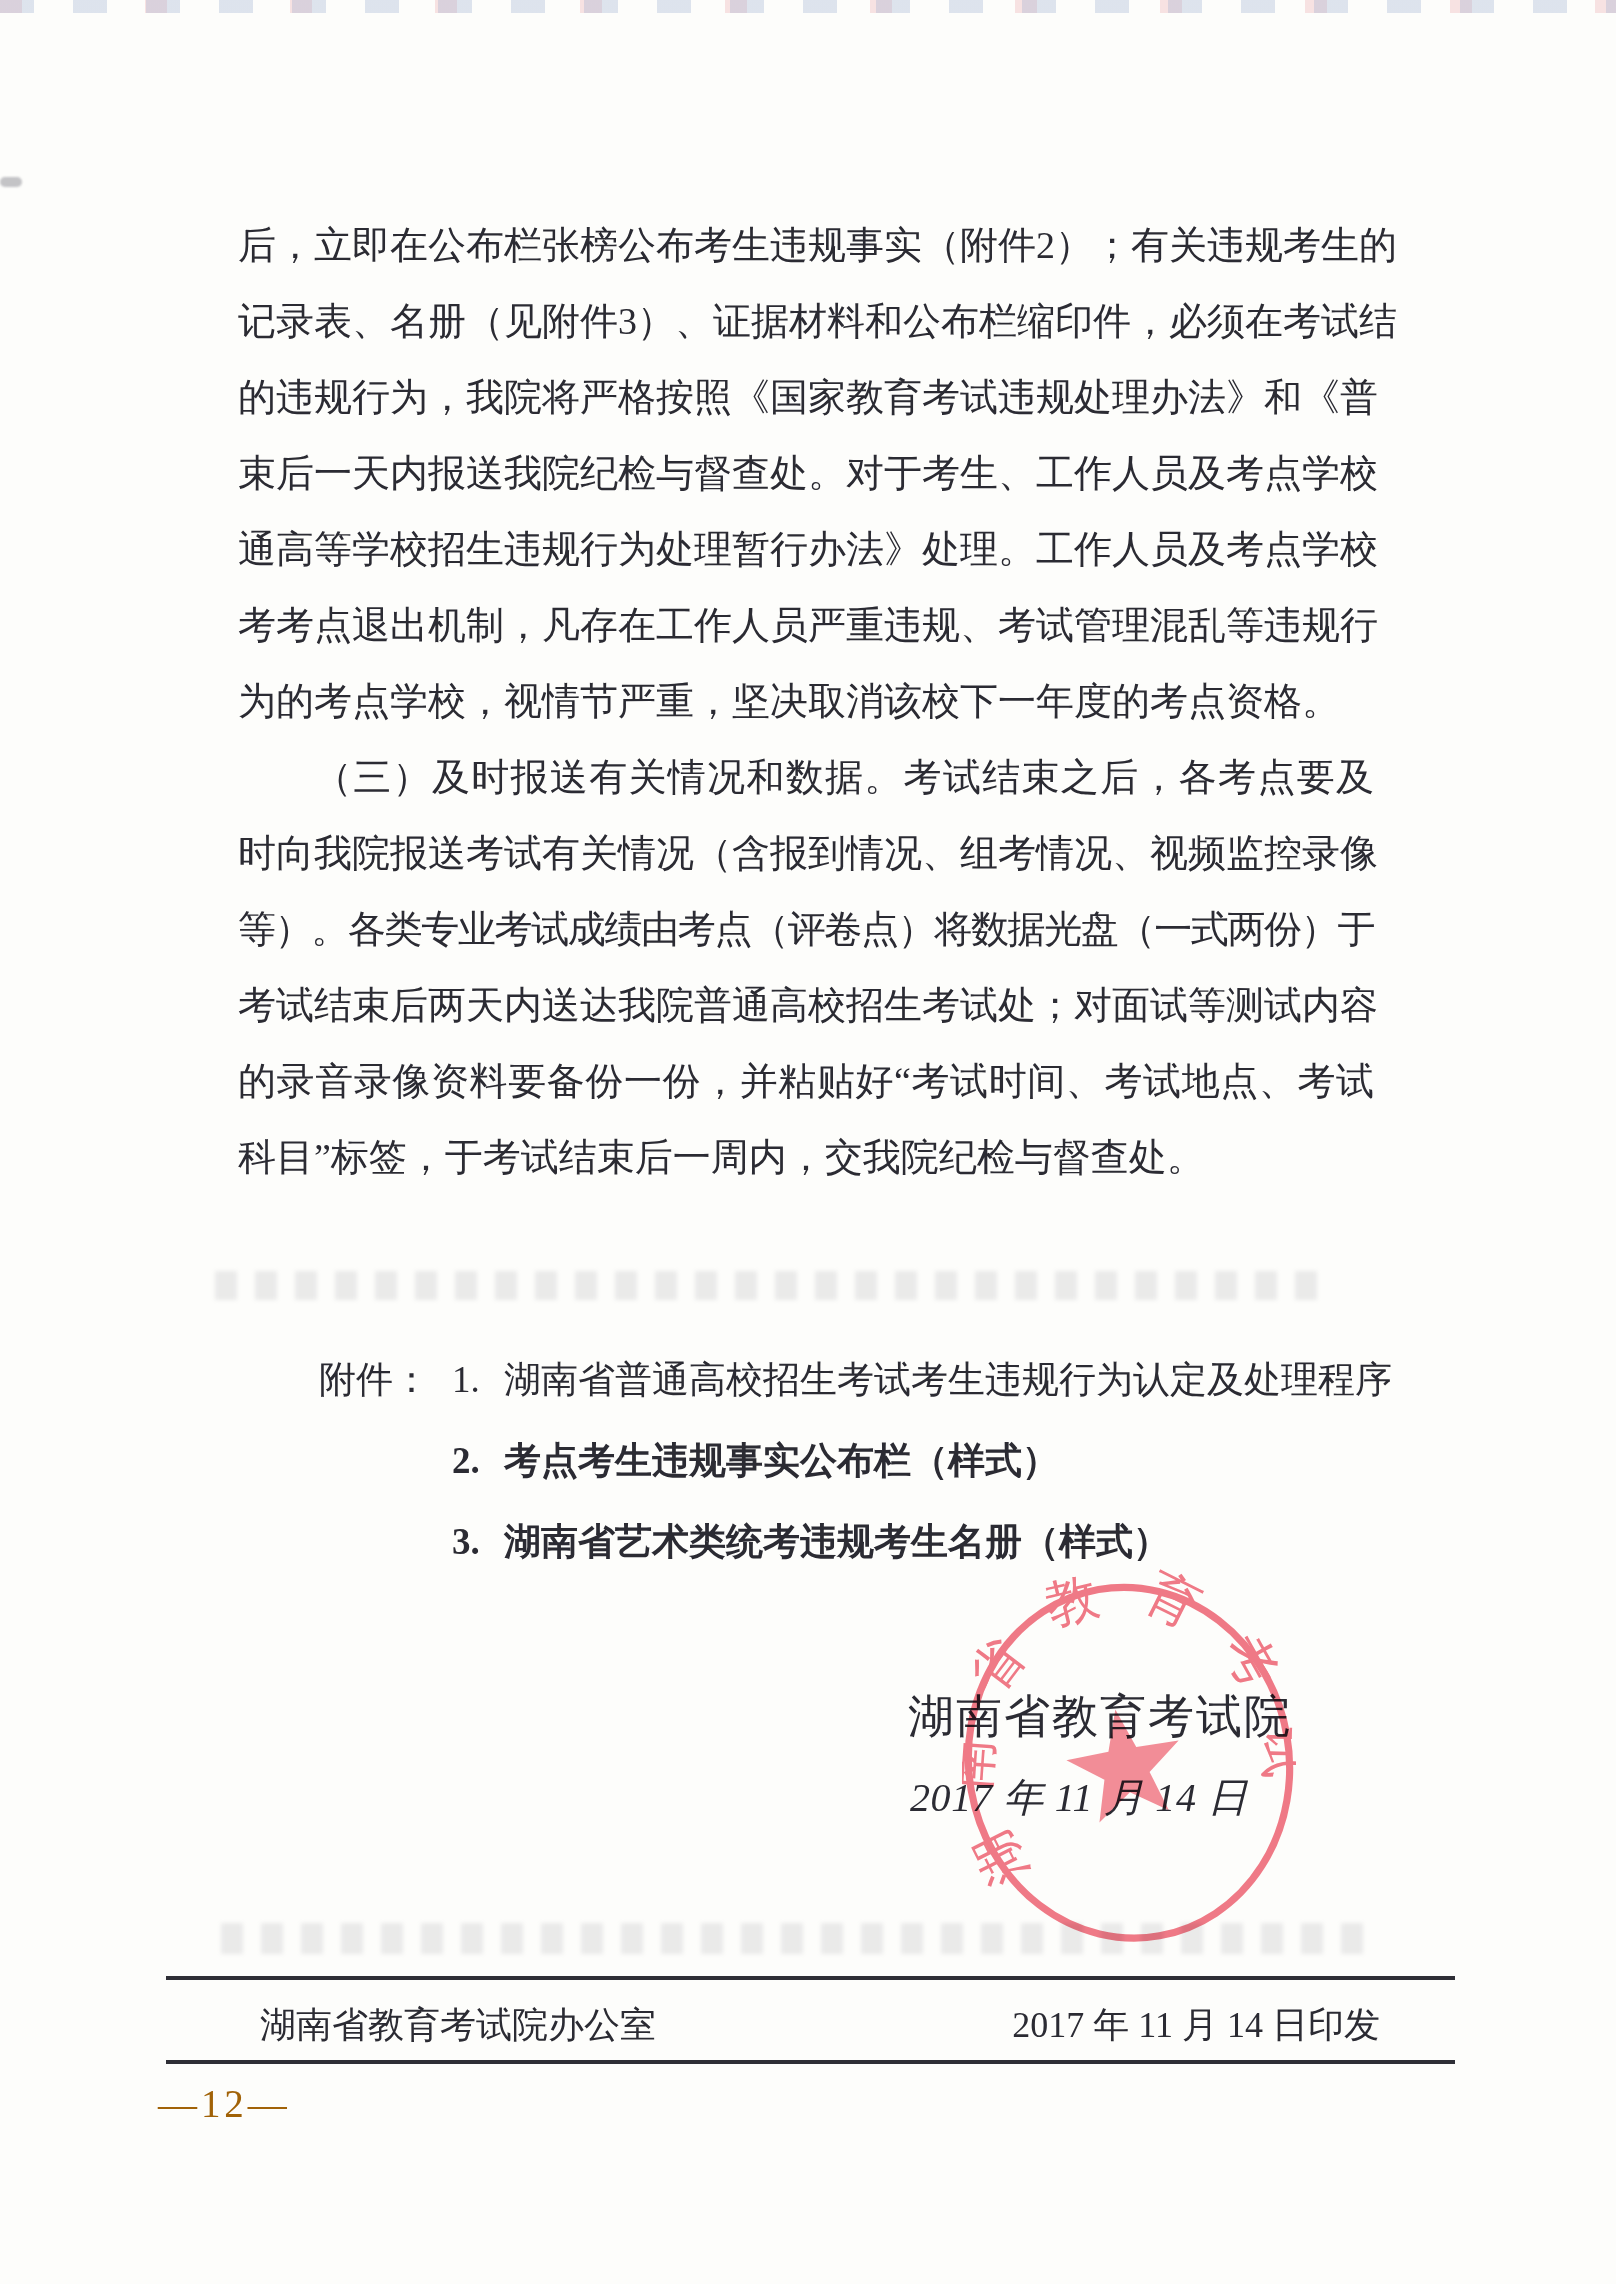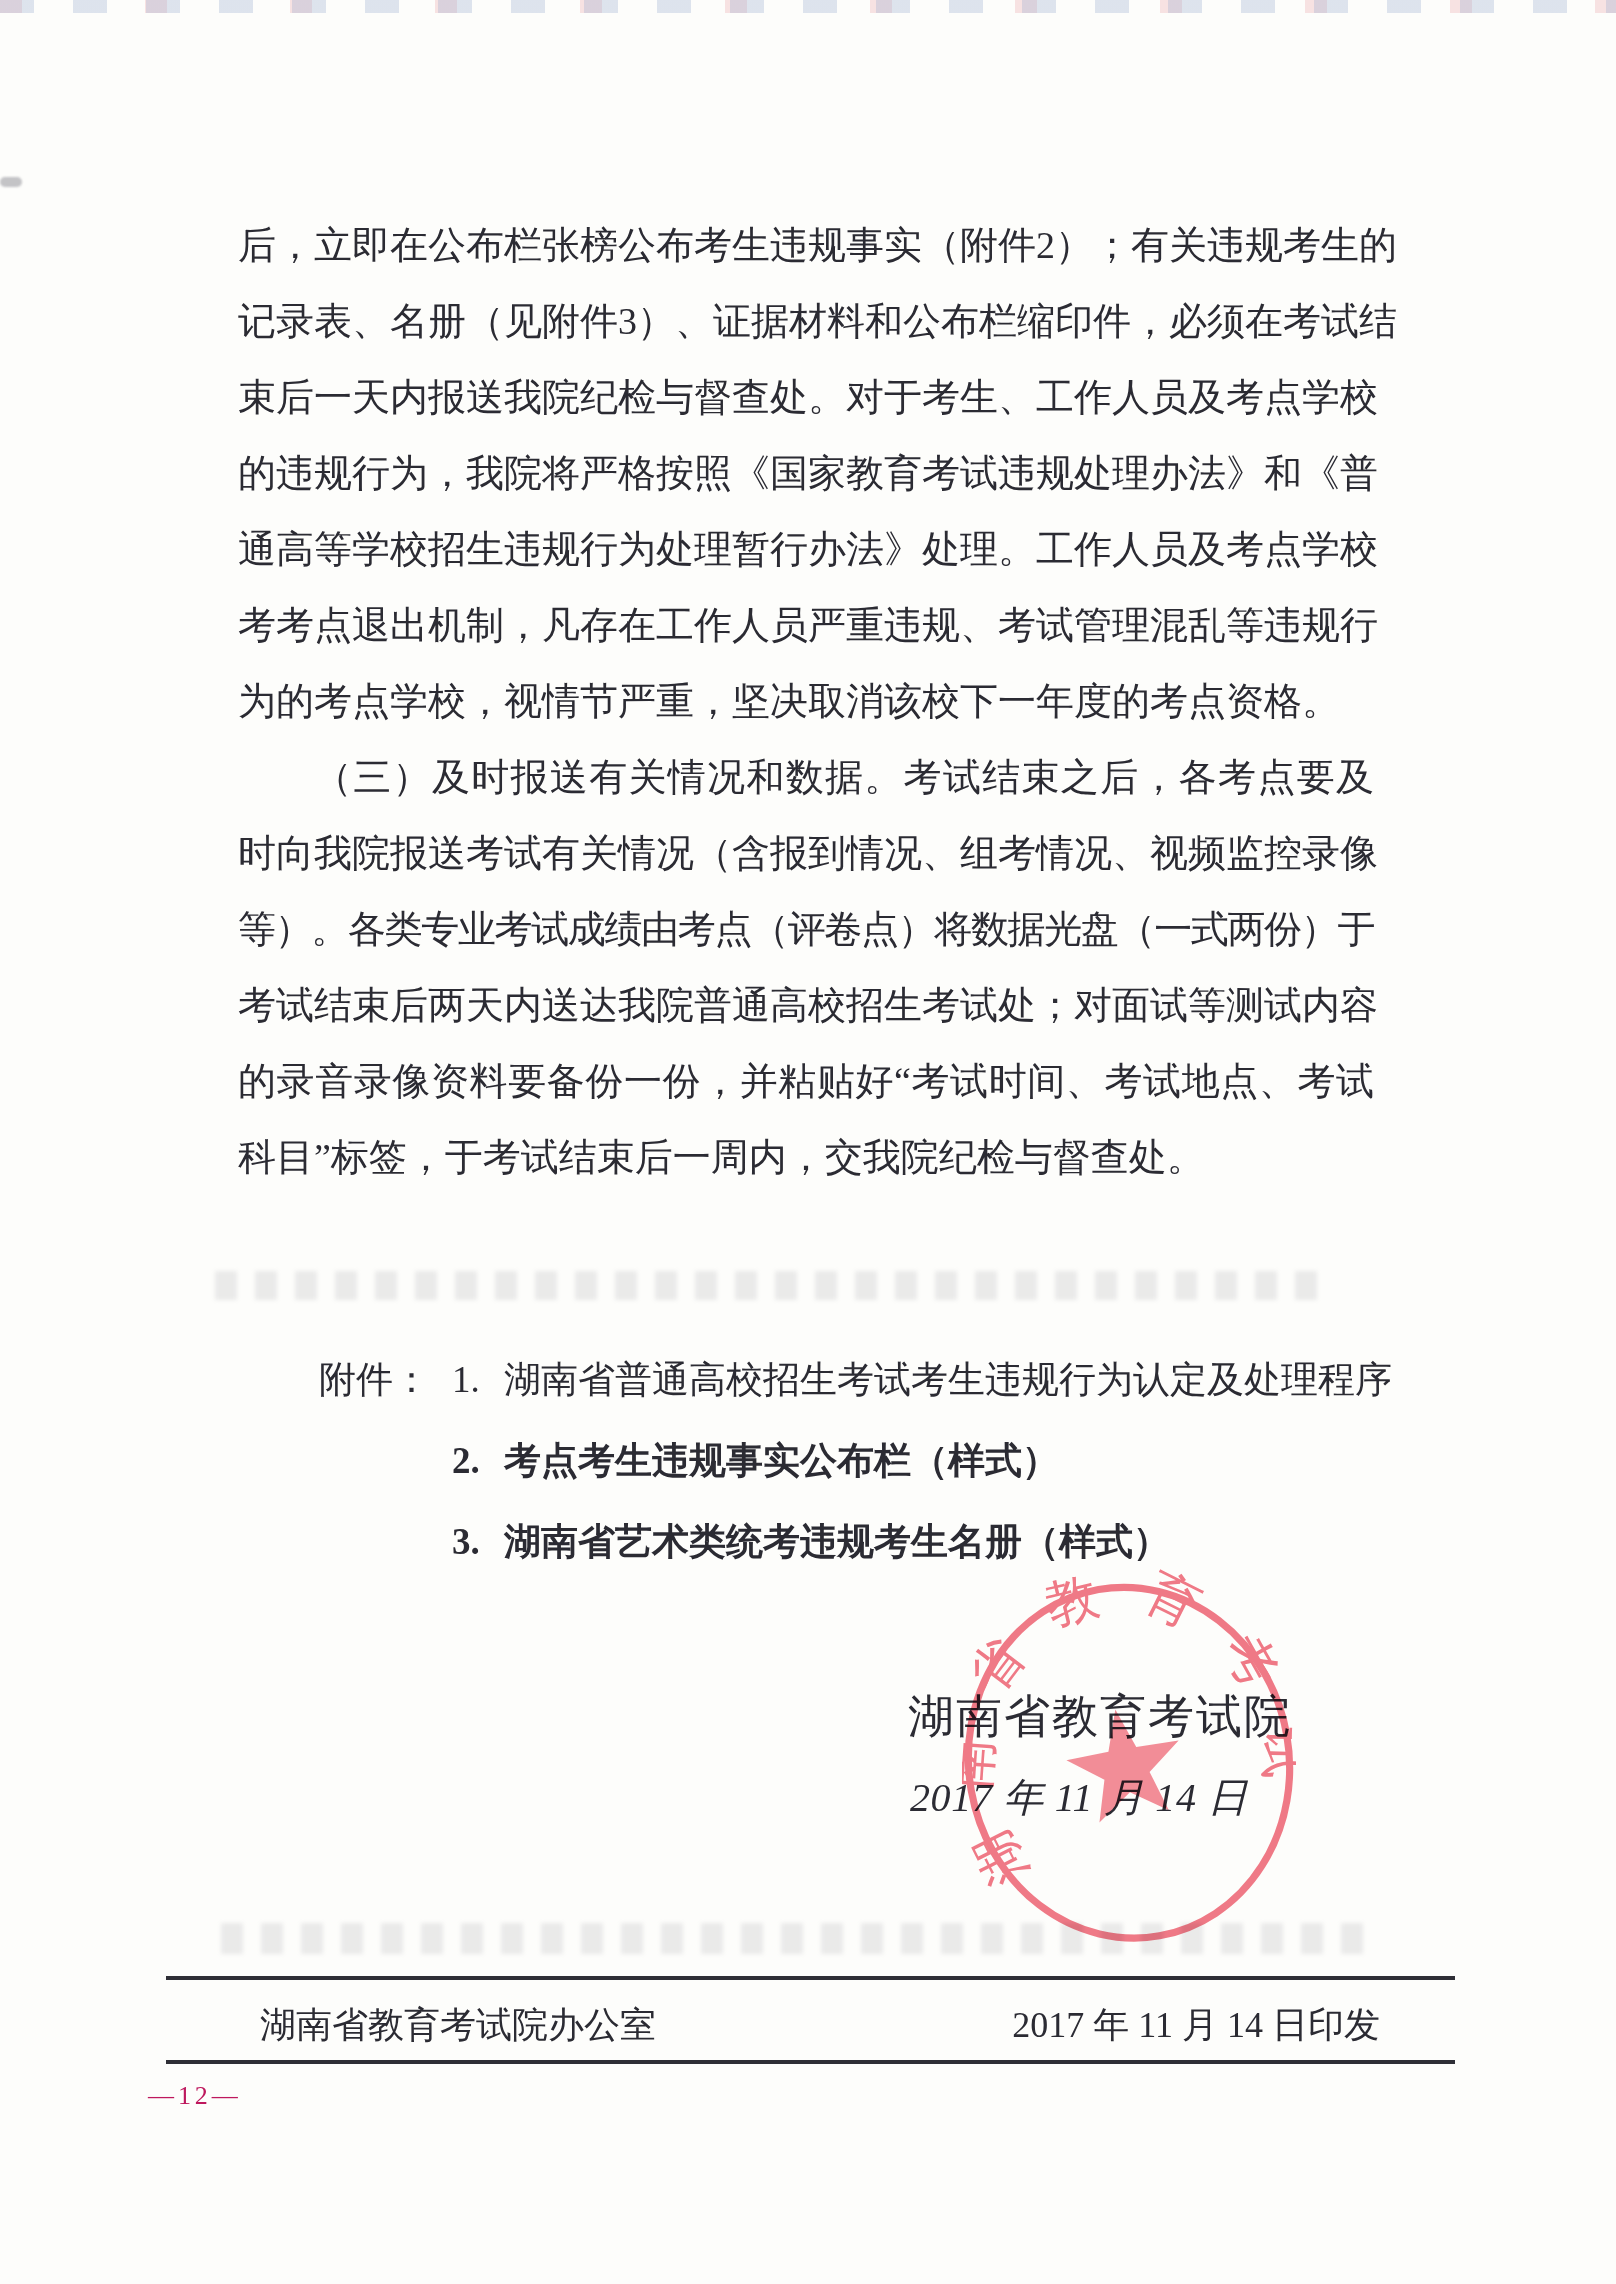--- a/index.html
+++ b/index.html
@@ -79,39 +79,39 @@
     position:absolute;left:166px;width:1289px;height:3.9px;background:#2e2e36;
   }
   #footer-rule-top{top:1976px;}
   #footer-rule-bottom{top:2060px;}
   #footer-row{
     position:absolute;left:260px;top:2001px;width:1120px;
     display:flex;justify-content:space-between;align-items:flex-start;
     font-size:36px;white-space:nowrap;gap:15px;
   }
   #page-number{
-    position:absolute;left:148px;top:2081px;
-    font-size:26px;letter-spacing:3.9px;color:#be185d;white-space:nowrap;
+    position:absolute;left:158px;top:2081px;
+    font-size:39px;letter-spacing:3.9px;color:#a16207;white-space:nowrap;
   }
 </style>
 </head>
 <body>
 
 <div id="page">
 
   <div id="top-edge-artifact"></div>
   <div id="corner-smudge"></div>
   <div id="ghost-row-1" class="ghost-row"></div>
   <div id="ghost-row-2" class="ghost-row"></div>
 
   <div id="body-text">
     <div class="bline">后，立即在公布栏张榜公布考生违规事实（附件2）；有关违规考生的</div>
     <div class="bline">记录表、名册（见附件3）、证据材料和公布栏缩印件，必须在考试结</div>
+    <div class="bline">的违规行为，我院将严格按照《国家教育考试违规处理办法》和《普</div>
     <div class="bline">束后一天内报送我院纪检与督查处。对于考生、工作人员及考点学校</div>
-    <div class="bline">的违规行为，我院将严格按照《国家教育考试违规处理办法》和《普</div>
     <div class="bline">通高等学校招生违规行为处理暂行办法》处理。工作人员及考点学校</div>
     <div class="bline">考考点退出机制，凡存在工作人员严重违规、考试管理混乱等违规行</div>
     <div class="bline para-end">为的考点学校，视情节严重，坚决取消该校下一年度的考点资格。</div>
     <div class="bline indent">（三）及时报送有关情况和数据。考试结束之后，各考点要及</div>
     <div class="bline">时向我院报送考试有关情况（含报到情况、组考情况、视频监控录像</div>
     <div class="bline squeeze">等）。各类专业考试成绩由考点（评卷点）将数据光盘（一式两份）于</div>
     <div class="bline">考试结束后两天内送达我院普通高校招生考试处；对面试等测试内容</div>
     <div class="bline">的录音录像资料要备份一份，并粘贴好“考试时间、考试地点、考试</div>
     <div class="bline para-end">科目”标签，于考试结束后一周内，交我院纪检与督查处。</div>
   </div>

